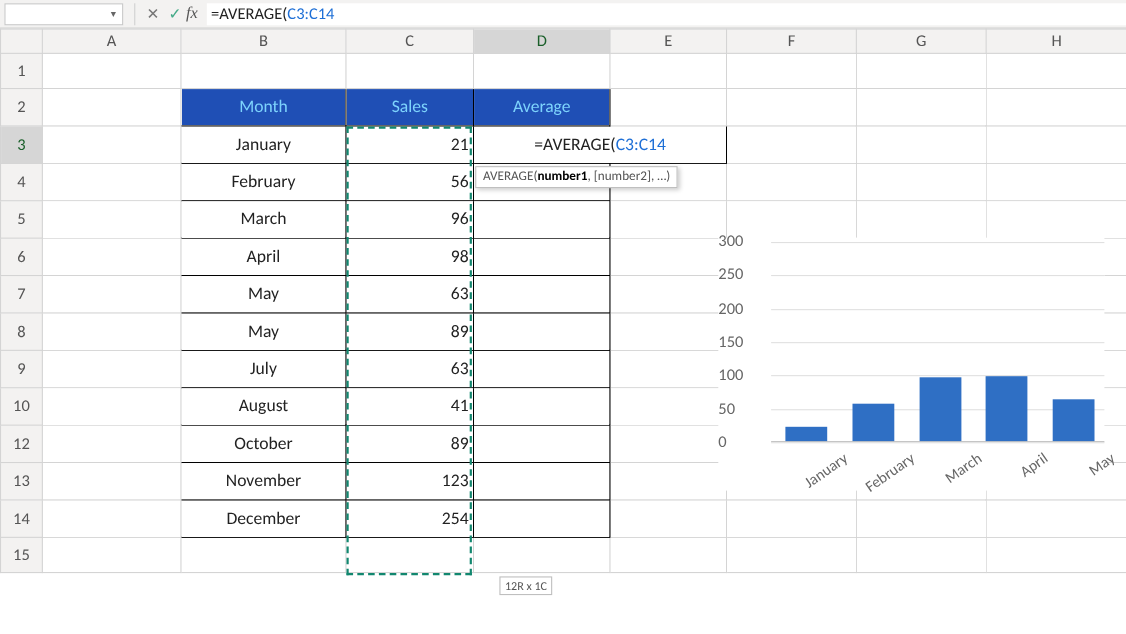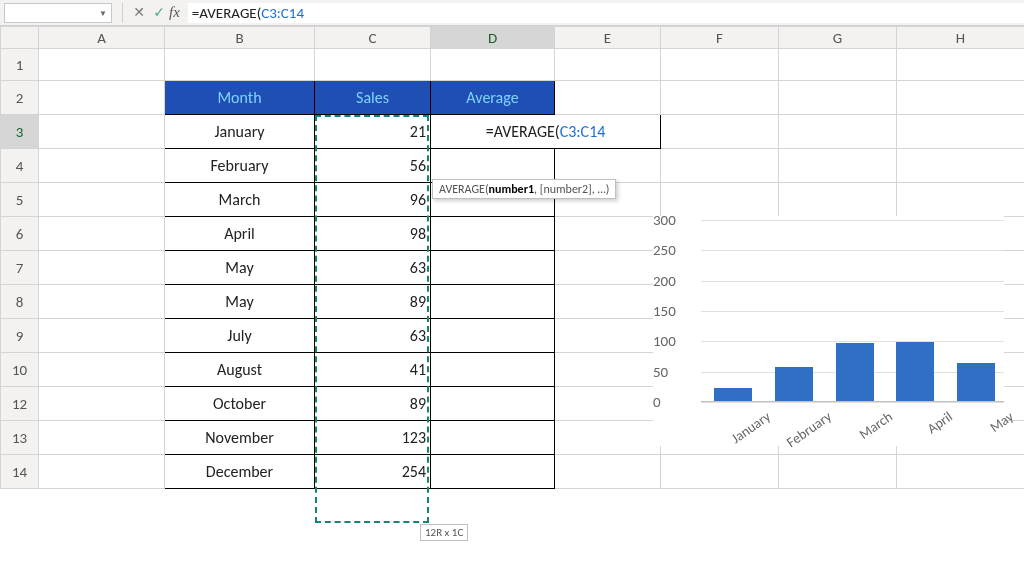--- a/index.html
+++ b/index.html
@@ -344,30 +344,41 @@
           <th>14</th>
       <td></td>
       <td class="data month">December</td>
       <td class="data sales">254</td>
       <td class="avgcell"></td>
       <td></td>
           <td></td>
           <td></td>
           <td></td>
     </tr>
+    <tr>
+          <th>15</th>
+      <td></td>
+          <td></td>
+          <td></td>
+          <td></td>
+          <td></td>
+          <td></td>
+          <td></td>
+          <td></td>
+    </tr>
   </tbody>
 </table>
 
 <div class="ants" style="left:315px; top:89px; width:114px; height:408px;"></div>
 
-<div class="fntooltip" style="left:432px; top:125px;margin-top:28px;">
+<div class="fntooltip" style="left:432px; top:125px;">
   <span>AVERAGE(</span><b>number1</b><span>, [number2], …)</span>
 </div>
 
-<div class="selsize" style="left:420px; top:498px;">12R x 1C</div>
+<div class="selsize" style="left:454px; top:498px;">12R x 1C</div>
 
 <div class="chart">
   <div class="plot">
 
   <div class="gridline" style="top: 182px;"></div>
         <div class="gridline" style="top: 151.667px;"></div>
         <div class="gridline" style="top: 121.333px;"></div>
         <div class="gridline" style="top: 91px;"></div>
         <div class="gridline" style="top: 60.6667px;"></div>
         <div class="gridline" style="top: 30.3333px;"></div>

